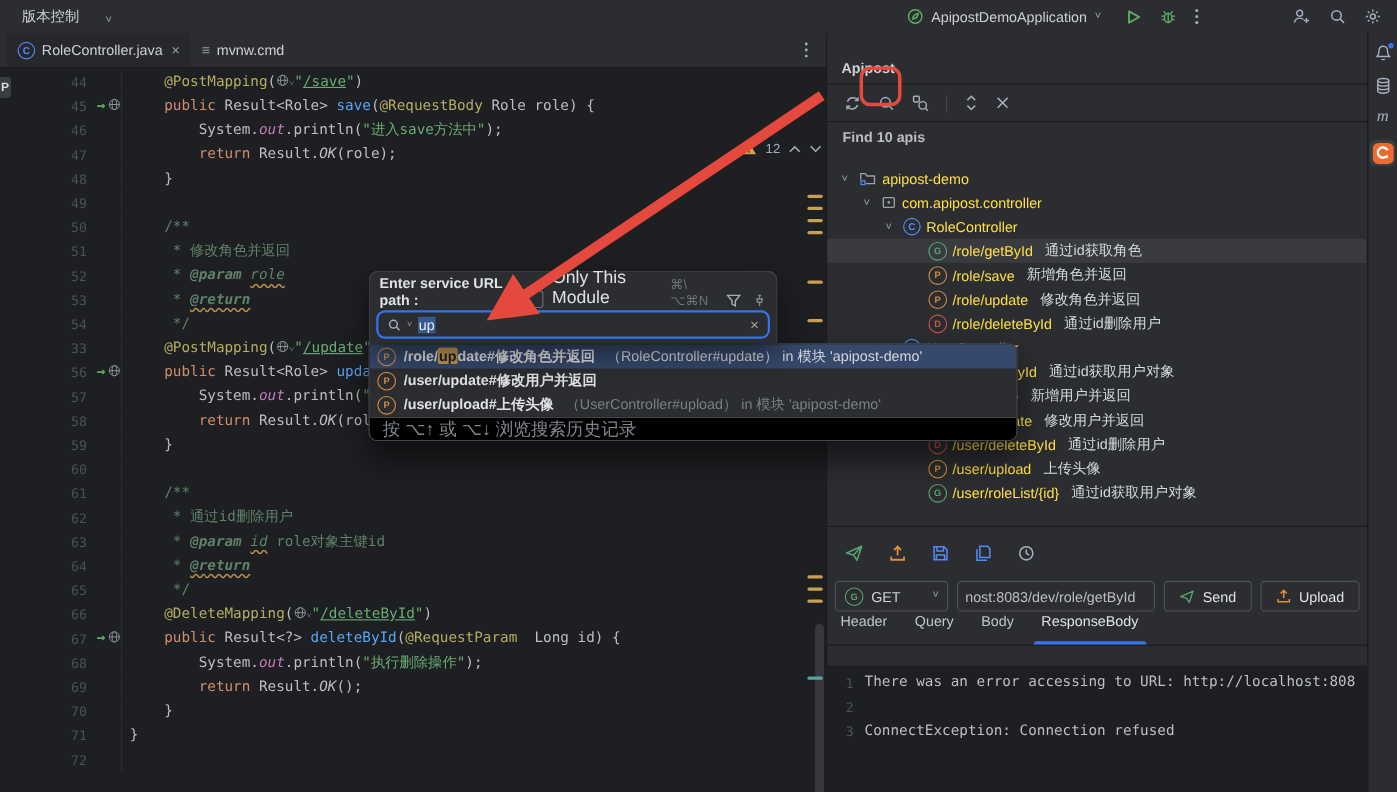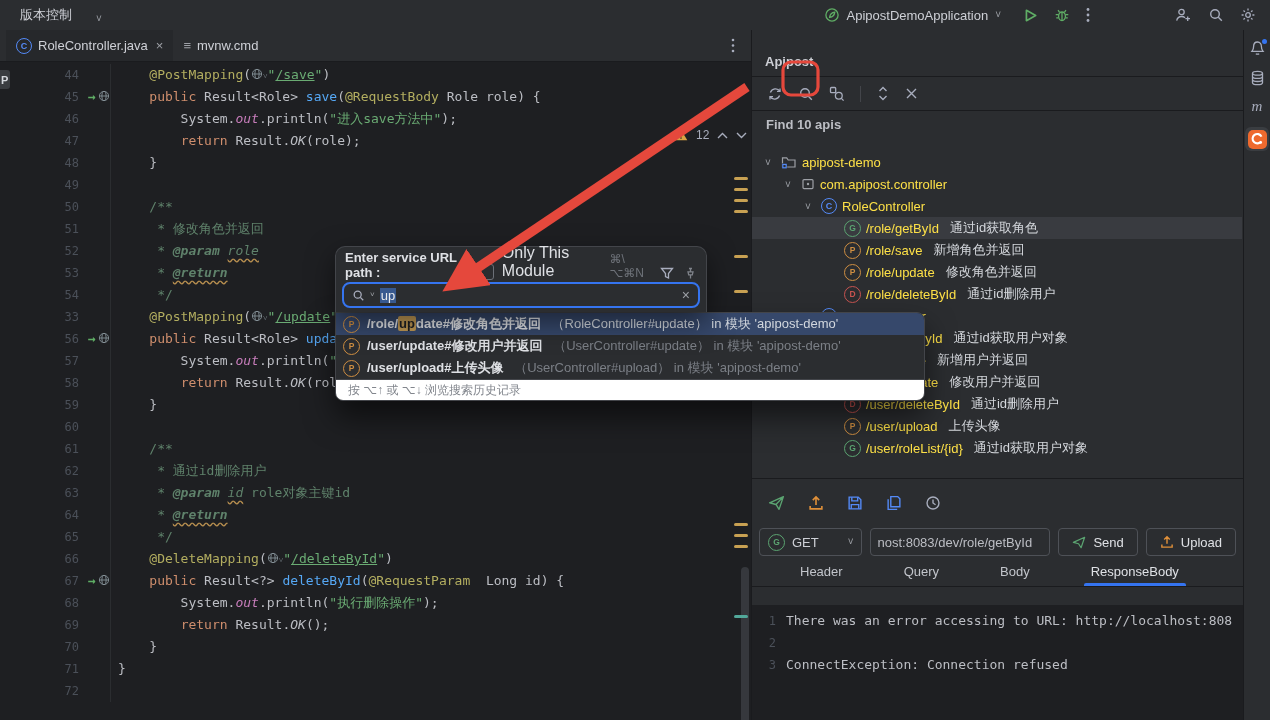--- a/index.html
+++ b/index.html
@@ -62,21 +62,21 @@
   
   #reqsec{position:absolute;left:0;right:0;top:448px;bottom:0;border-top:1px solid #1A1B1E;}
   .req-icons{height:48px;display:flex;align-items:center;gap:23px;padding:0 16px;}
   .req-row{height:30px;display:flex;align-items:center;gap:8px;padding:0 7px;}
   .method{width:104px;height:28px;border:1px solid #4E5157;border-radius:4px;display:flex;align-items:center;gap:7px;padding:0 8px;box-sizing:border-box;}
   .method .chev{margin-left:auto;}
   .url{width:181px;height:28px;border:1px solid #4E5157;border-radius:4px;display:flex;align-items:center;
        padding:0 6px;box-sizing:border-box;color:#BCBEC4;overflow:hidden;white-space:nowrap;}
   .btn{height:28px;border:1px solid #4E5157;border-radius:4px;display:flex;align-items:center;gap:7px;padding:0 13px;box-sizing:border-box;color:#DFE1E5;}
   .rtabs{height:29px;display:flex;align-items:center;gap:25px;padding:0 12px;border-bottom:1px solid #1A1B1E;}
-  .rtab{position:relative;height:100%;display:flex;align-items:center;color:#C2C5CB;margin-left:36px;}
+  .rtab{position:relative;height:100%;display:flex;color:#C2C5CB;}
   .rtab.active{color:#DFE1E5;}
   .rtab.active:after{content:"";position:absolute;left:-7px;right:-7px;bottom:0;height:3px;background:#3574F0;border-radius:2px 2px 0 0;}
   #resp{position:absolute;left:0;right:0;top:126px;bottom:0;background:#1E1F22;padding-top:5px;font:13px/22px "DejaVu Sans Mono",monospace;}
   .rl{display:flex;height:22px;}
   .rln{width:24px;flex:none;text-align:right;color:#4B5059;font-size:12px;padding-right:10px;}
   .rlt{color:#BCBEC4;white-space:pre;}
   
   #rstripe{position:absolute;right:0;top:30px;width:27px;bottom:0;background:#2B2D30;border-left:1px solid #1A1B1E;
            display:flex;flex-direction:column;align-items:center;padding-top:10px;gap:13px;box-sizing:border-box;}
   .belldot{position:absolute;width:5px;height:5px;border-radius:50%;background:#3574F0;right:-1px;top:-1px;}
@@ -100,21 +100,21 @@
   .fx{margin-left:auto;color:#9DA0A6;font-size:14px;}
   #popup-list{position:absolute;left:335px;top:312px;width:590px;height:89px;background:#2B2D30;
               border:1px solid #43454A;border-radius:0 8px 8px 8px;z-index:49;overflow:hidden;
               box-shadow:0 16px 30px rgba(0,0,0,.55);box-sizing:border-box;}
   .prow{height:22px;display:flex;align-items:center;gap:7px;padding:0 7px;white-space:pre;font-size:13px;}
   .prow.sel{background:#36486B;}
   .pb{font-weight:bold;color:#DFE1E5;}
   .phl{background:#C29A55;color:#1F2023;font-weight:bold;border-radius:2px;padding:0 1px;}
   .psub{color:#7B7F86;}
   .prow.sel .psub{color:#D2D7DE;}
-  .pfoot{height:21px;background:#ffffff;border-top:1px solid #43454A;color:#82868D;font-size:12px;
+  .pfoot{height:21px;background:#000000;border-top:1px solid #43454A;color:#82868D;font-size:16px;
          display:flex;align-items:center;padding:0 12px;}
   
   #anno{position:absolute;left:0;top:0;z-index:99;pointer-events:none;}
 </style>
 </head>
 <body>
 
 <div id="app">
 
   <div id="topbar">
@@ -674,21 +674,21 @@
         </span>
       <span class="chev" style="font-size:8px">˅</span>
       <span class="q-sel">up</span>
       <span class="fx">×</span>
     </div>
   </div>
 
   <div id="popup-list">
     <div id="presults">
         <div class="prow sel"><span class="badge" style="color: rgb(206, 142, 66); border-color: rgb(206, 142, 66);">P</span><span><span class="pb">/role/</span><span class="phl">up</span><span class="pb">date#修改角色并返回</span></span><span class="psub"> （RoleController#update） in 模块 'apipost-demo'</span></div>
-        <div class="prow"><span class="badge" style="color: rgb(206, 142, 66); border-color: rgb(206, 142, 66);">P</span><span><span class="pb">/user/update#修改用户并返回</span></span><span class="psub"> （UserController#update） in 模块 'apipost-demo'</span></div>
+        <div class="prow"><span class="badge" style="color: rgb(206, 142, 66); border-color: rgb(206, 142, 66);">P</span><span><span class="pb">/user/update#修改用户并返回</span></span></div>
         <div class="prow"><span class="badge" style="color: rgb(206, 142, 66); border-color: rgb(206, 142, 66);">P</span><span><span class="pb">/user/upload#上传头像</span></span><span class="psub"> （UserController#upload） in 模块 'apipost-demo'</span></div>
       </div>
     <div class="pfoot">按 ⌥↑ 或 ⌥↓ 浏览搜索历史记录</div>
   </div>
 
   <svg id="anno" width="1270" height="720" viewBox="0 0 1270 720">
     <defs>
       <marker id="ah" markerWidth="4.6" markerHeight="4.6" refX="3" refY="2.3" orient="auto">
         <path d="M0,0 L4.6,2.3 L0,4.6 Z" fill="#E5483C"></path>
       </marker>

